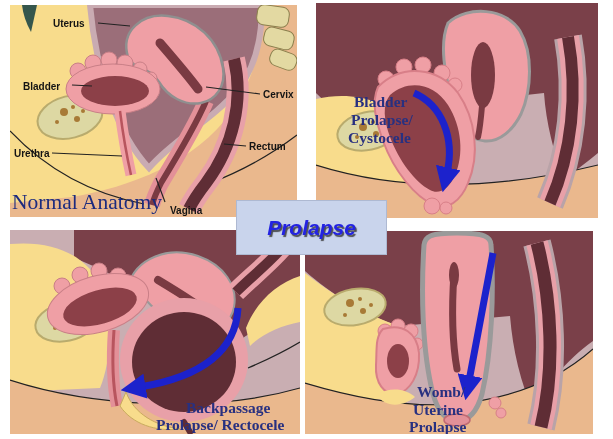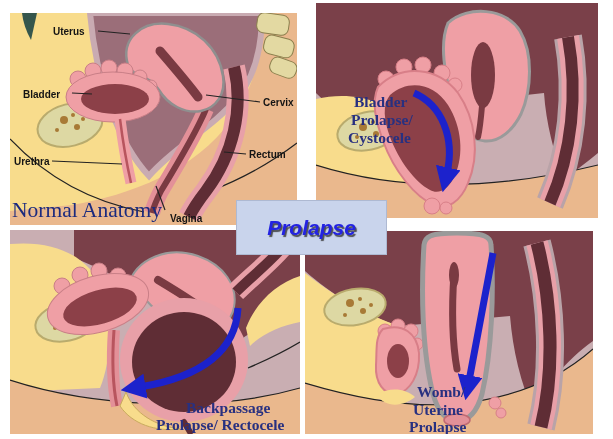--- a/index.html
+++ b/index.html
@@ -18,21 +18,21 @@
              display:flex;flex-direction:column;align-items:center;justify-content:center;}
   #title-box .t-line{font-family:"Liberation Sans",sans-serif;font-weight:bold;font-style:italic;
              font-size:21px;line-height:1.12;color:#2323e2;
              text-shadow:1.5px 1.5px 1px rgba(55,55,55,0.85);}
 </style>
 </head>
 <body>
 
 <div id="stage">
 
-  <div class="panel" style="left:10px;top:13px;width:287px;height:212px;">
+  <div class="panel" style="left:10px;top:5px;width:287px;height:212px;">
     <svg viewBox="0 0 287 212">
       <rect width="287" height="212" fill="#eab88d"></rect>
       <path d="M0,0 H255 C252,42 242,78 222,106 C185,158 120,182 62,192 L0,198 Z" fill="#f8dc8c"></path>
       <path d="M80,0 H252 C252,34 245,63 228,84 C202,116 166,132 139,163 C108,130 86,68 80,0 Z" fill="#9b6e79" stroke="#c9abb2" stroke-width="6"></path>
       <path d="M0,126 C34,162 76,188 134,199" class="leader" stroke="#8b1e1e" stroke-width="2"></path>
       <path d="M287,130 C262,149 232,166 198,179" class="leader" stroke="#8b1e1e" stroke-width="2"></path>
       <path d="M12,0 L27,0 L21,27 C16,18 13,9 12,0 Z" fill="#35564c"></path>
       <g fill="#e3d9a2" stroke="#8a7f4d">
         <rect x="247" y="1" width="32" height="20" rx="7" transform="rotate(8 263 11)"></rect>
         <rect x="254" y="24" width="30" height="19" rx="7" transform="rotate(14 269 33)"></rect>

